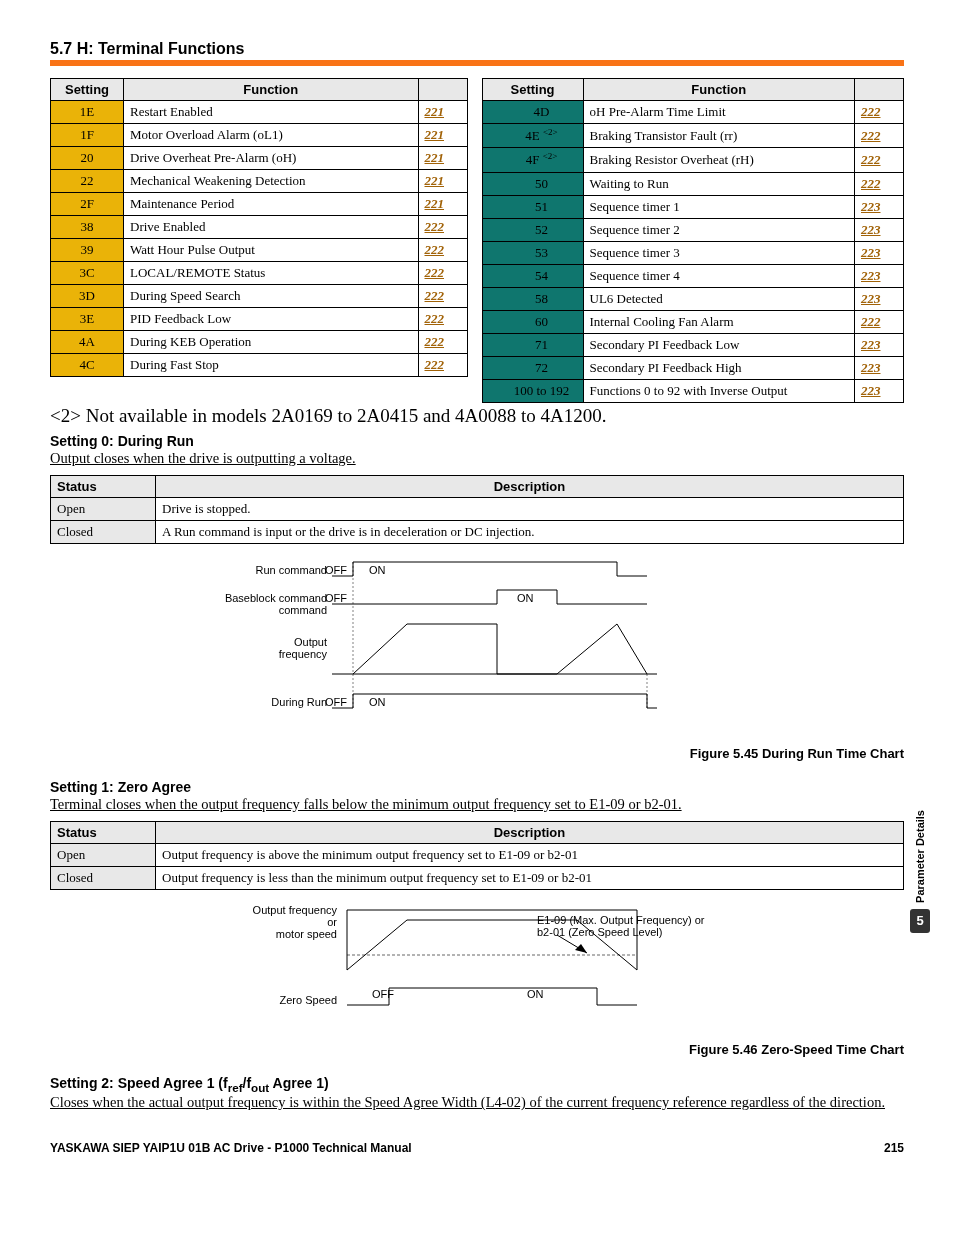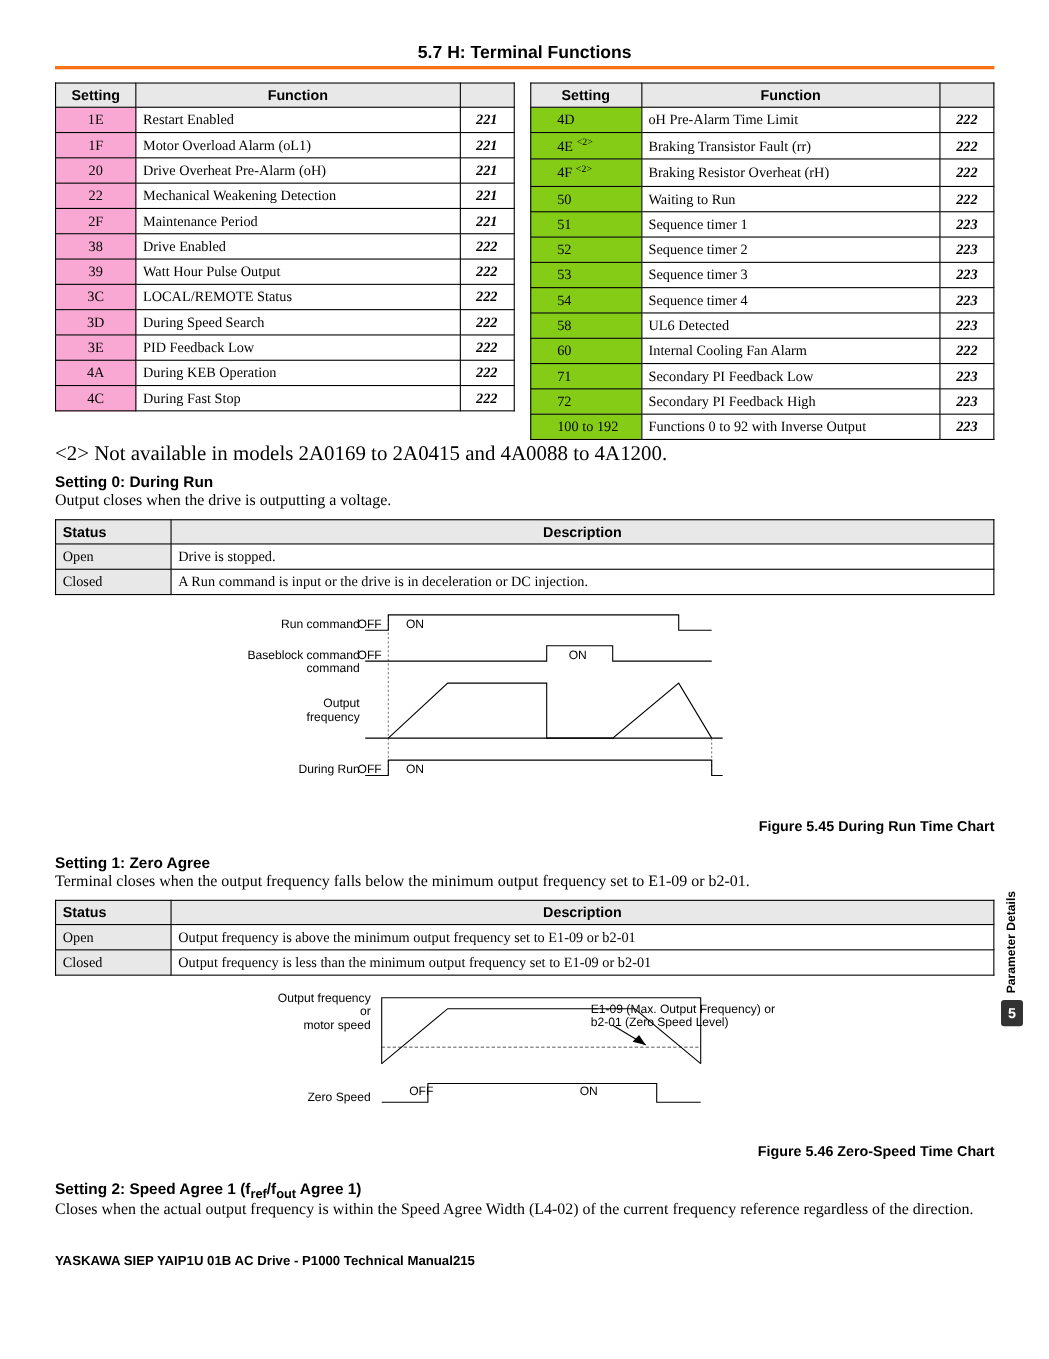--- a/index.html
+++ b/index.html
@@ -9,22 +9,22 @@
     padding: 40px 50px;
     color: #000;
     width: 954px;
     box-sizing: border-box;
     position: relative;
   }
   .section-header {
     font-family: Arial, sans-serif;
     font-weight: bold;
     font-size: 16px;
-    text-align: center;
-    border-bottom: 3px solid #f97316;
+    text-align: left;
+    border-bottom: 6px solid #f97316;
     padding-bottom: 2px;
     margin-bottom: 12px;
   }
   .tables-row {
     display: flex;
     gap: 14px;
     align-items: flex-start;
   }
   table {
     border-collapse: collapse;
@@ -36,33 +36,33 @@
     background: #e8e8e8;
     border: 1px solid #000;
     padding: 3px 6px;
     text-align: center;
   }
   td {
     border: 1px solid #000;
     padding: 3px 6px;
     vertical-align: middle;
   }
-  .setting-col { width: 60px; text-align: center; background: #f9a8d4; }
-  .setting-col2 { width: 70px; text-align: left; background: #84cc16; padding-left: 24px; }
+  .setting-col { width: 60px; text-align: center; background: #eab308; }
+  .setting-col2 { width: 70px; text-align: center; background: #0f766e; padding-left: 24px; }
   .func-col {}
-  .page-col { width: 36px; text-align: center; color: #000000; font-style: italic; font-weight: bold; font-family: "Times New Roman", serif;}
+  .page-col { width: 36px; text-align: left; color: #a16207; font-style: italic; font-weight: bold; font-family: "Times New Roman", serif; text-decoration: underline;}
   .left-table { width: 420px; }
   .right-table { width: 425px; }
   .footnote { font-size: 19px; margin-top: 2px; }
   .h-bold { font-family: Arial, sans-serif; font-weight: bold; font-size: 14px; margin-top: 6px;}
-  .body-text { font-size: 14.5px; margin-top: 1px; margin-bottom: 8px;}
+  .body-text { font-size: 14.5px; margin-top: 1px; margin-bottom: 8px; text-decoration: underline;}
   .status-table { width: 100%; margin-top: 6px;}
   .status-table .status-col { width: 92px; text-align: left; background:#e8e8e8;}
   .fig-caption { font-family: Arial, sans-serif; font-weight: bold; font-size: 13px; text-align:right; margin: 12px 0 18px 0;}
-  .footer { display:flex; justify-content: flex-start; font-family: Arial, sans-serif; font-weight:bold; font-size:12px; margin-top: 30px;}
+  .footer { display:flex; justify-content: space-between; font-family: Arial, sans-serif; font-weight:bold; font-size:12px; margin-top: 30px;}
   .side-tab {
     position: absolute;
     right: 24px;
     top: 810px;
     display:flex;
     flex-direction: column;
     align-items: center;
   }
   .side-tab .rot {
     font-family: Arial, sans-serif;

